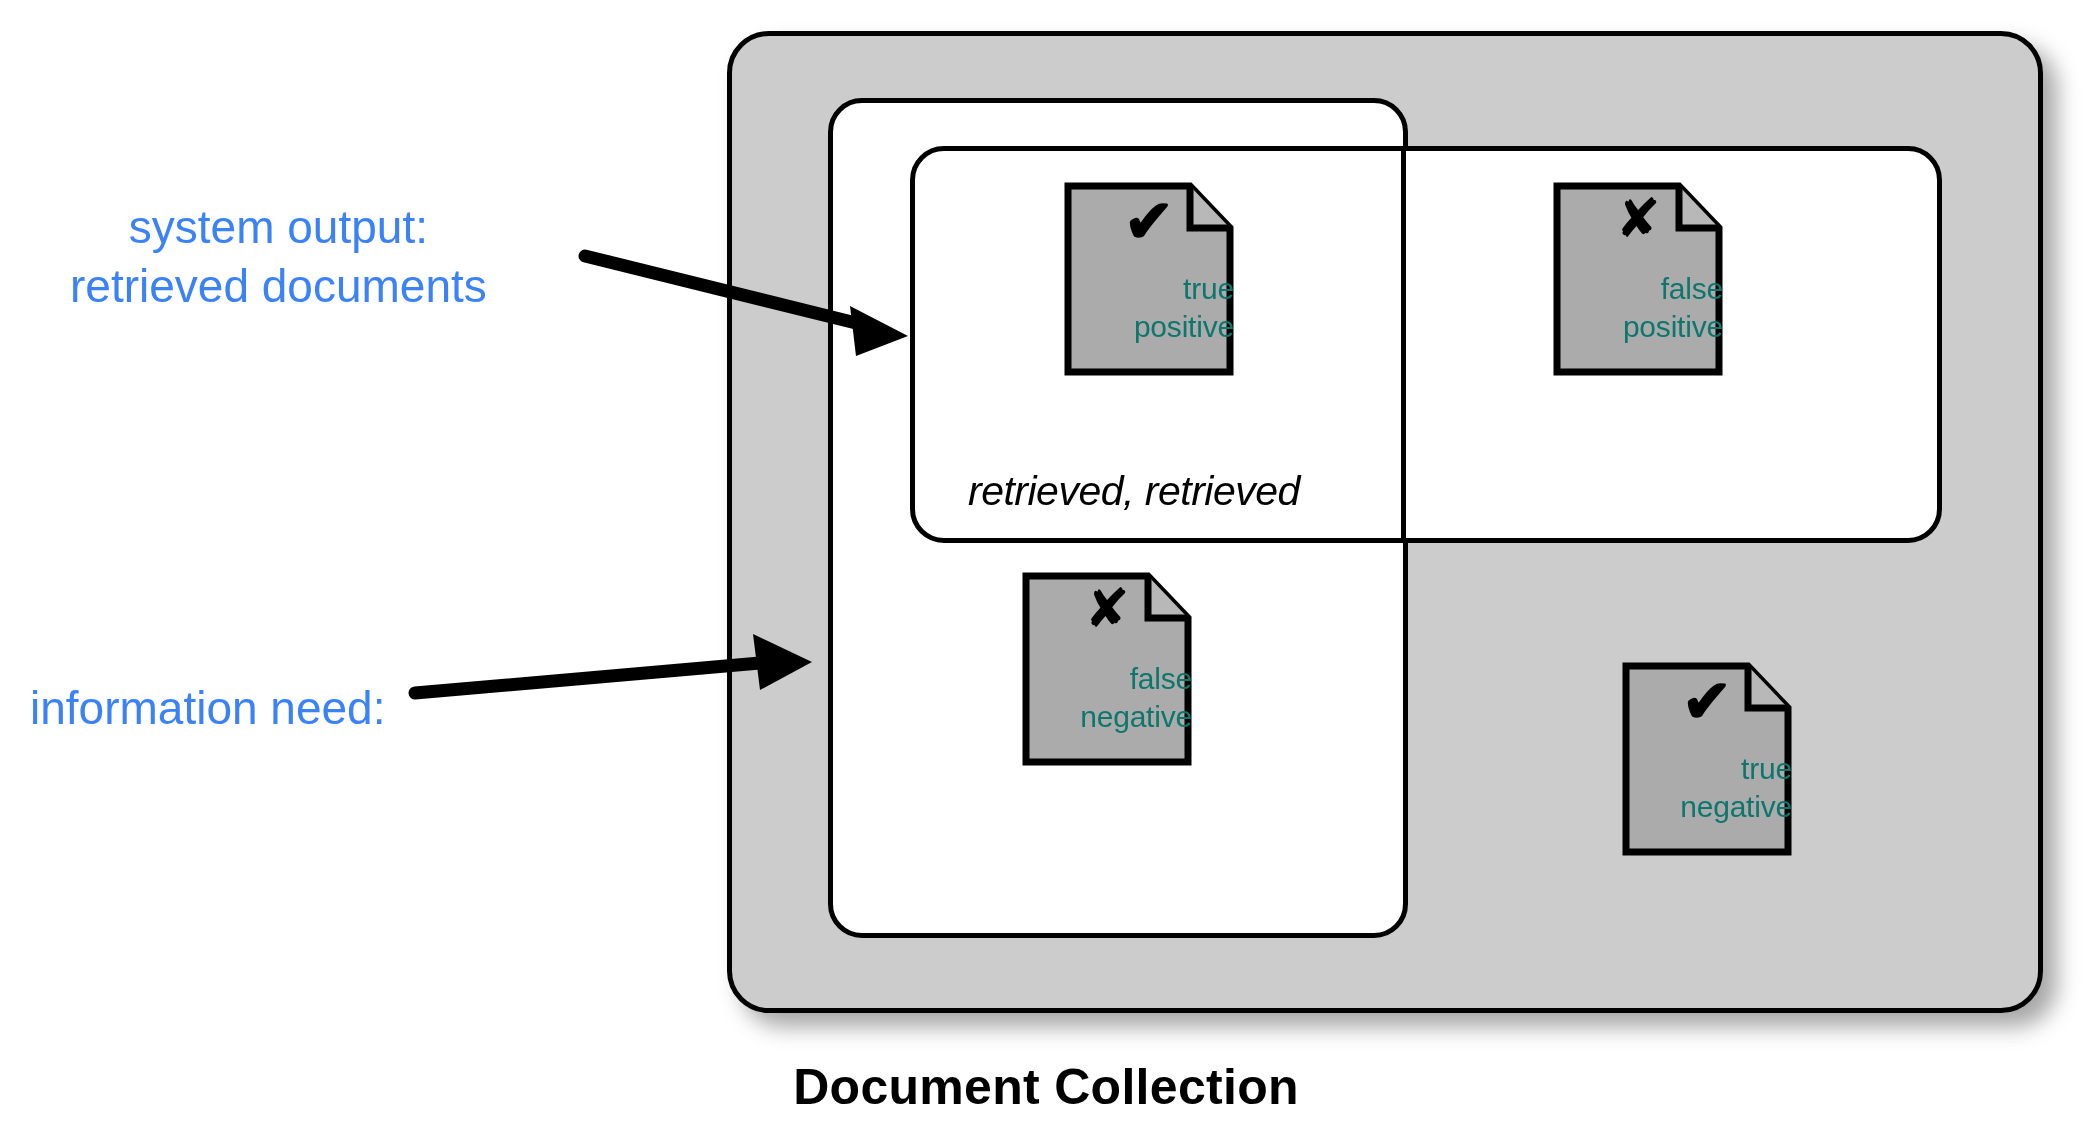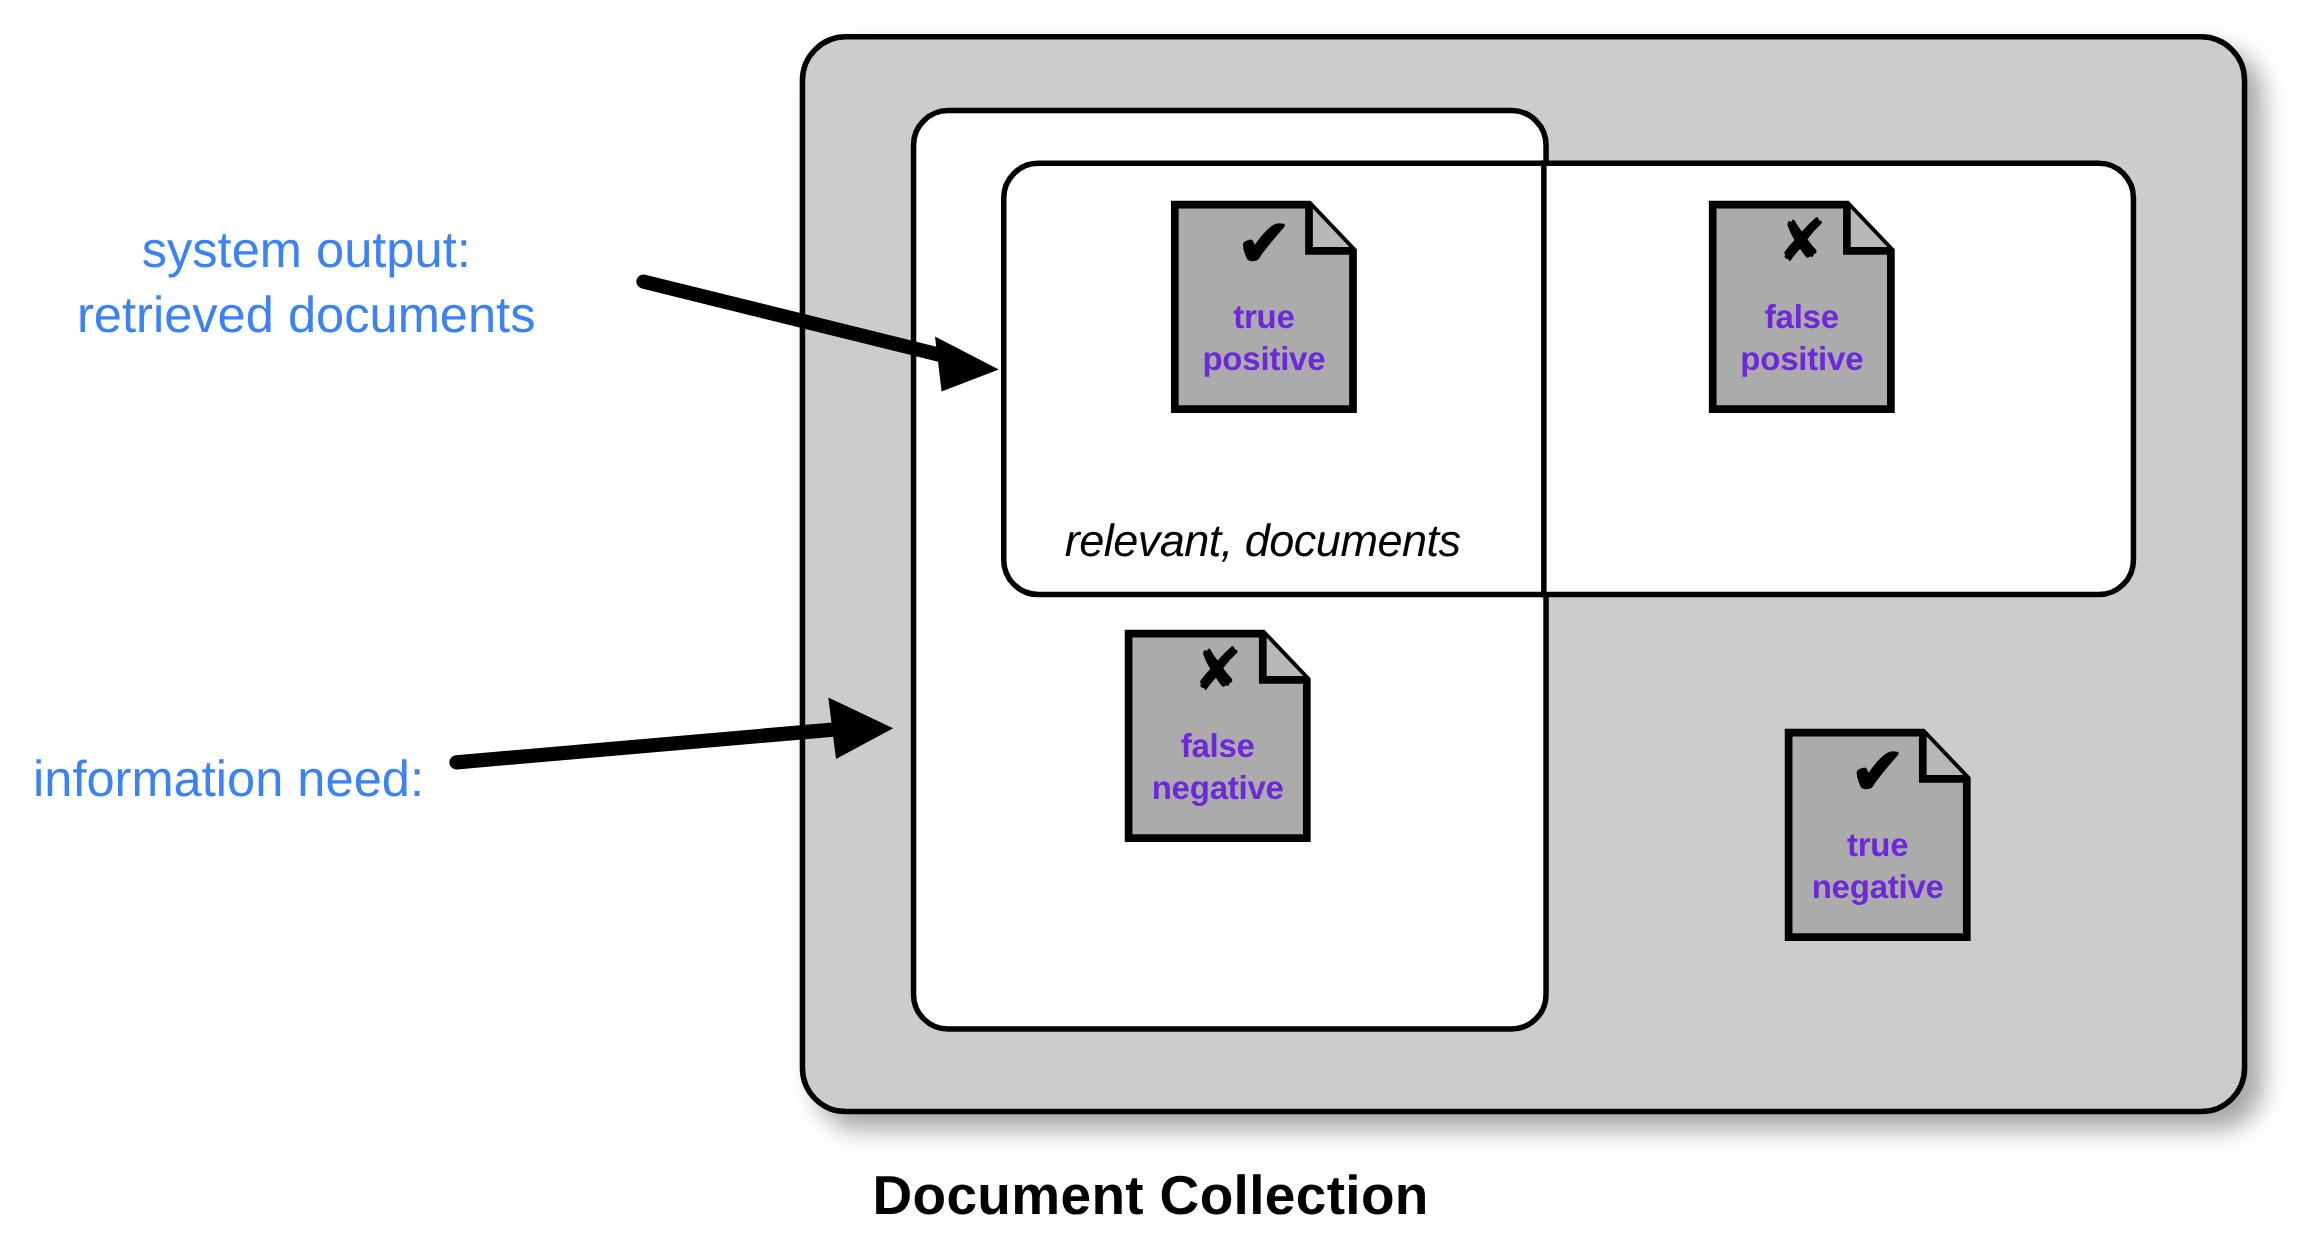--- a/index.html
+++ b/index.html
@@ -74,26 +74,25 @@
     position: absolute;
     width: 170px;
     height: 194px;
   }
   .doc svg { display: block; width: 100%; height: 100%; overflow: visible; }
   .doc .doc-text {
     position: absolute;
     left: 0;
     top: 88px;
     width: 100%;
-    text-align: center;
+    text-align: right;
     font-size: 30px;
     line-height: 1.27;
-    color: #6d28d9;
+    color: #0f766e;
     letter-spacing: -0.2px;
-    font-weight: bold;
   }
   .doc .doc-mark {
     position: absolute;
     left: 0;
     top: 10px;
     width: 100%;
     text-align: center;
     font-size: 58px;
     font-weight: bold;
     line-height: 1;
@@ -210,21 +209,21 @@
       <path d="M4,4 H126 L166,46 V190 H4 Z" fill="#ababab" stroke="#000000" stroke-width="7" stroke-linejoin="miter"></path>
       <path d="M126,4 L126,46 L166,46" fill="#b8b8b8" stroke="#000000" stroke-width="7" stroke-linejoin="miter"></path>
     </svg>
     <div class="doc-mark check">✔</div>
     <div class="doc-text">
       <div>true</div>
       <div>negative</div>
     </div>
   </div>
 
-  <div class="quad-label" id="label-rr">relevant, documents</div>
+  <div class="quad-label" id="label-rr">retrieved, retrieved</div>
 
   <div class="annotation" id="anno-system">
     <div>system output:</div>
     <div>retrieved documents</div>
   </div>
 
   <div class="annotation" id="anno-info">
     <div>information need:</div>
   </div>
 

